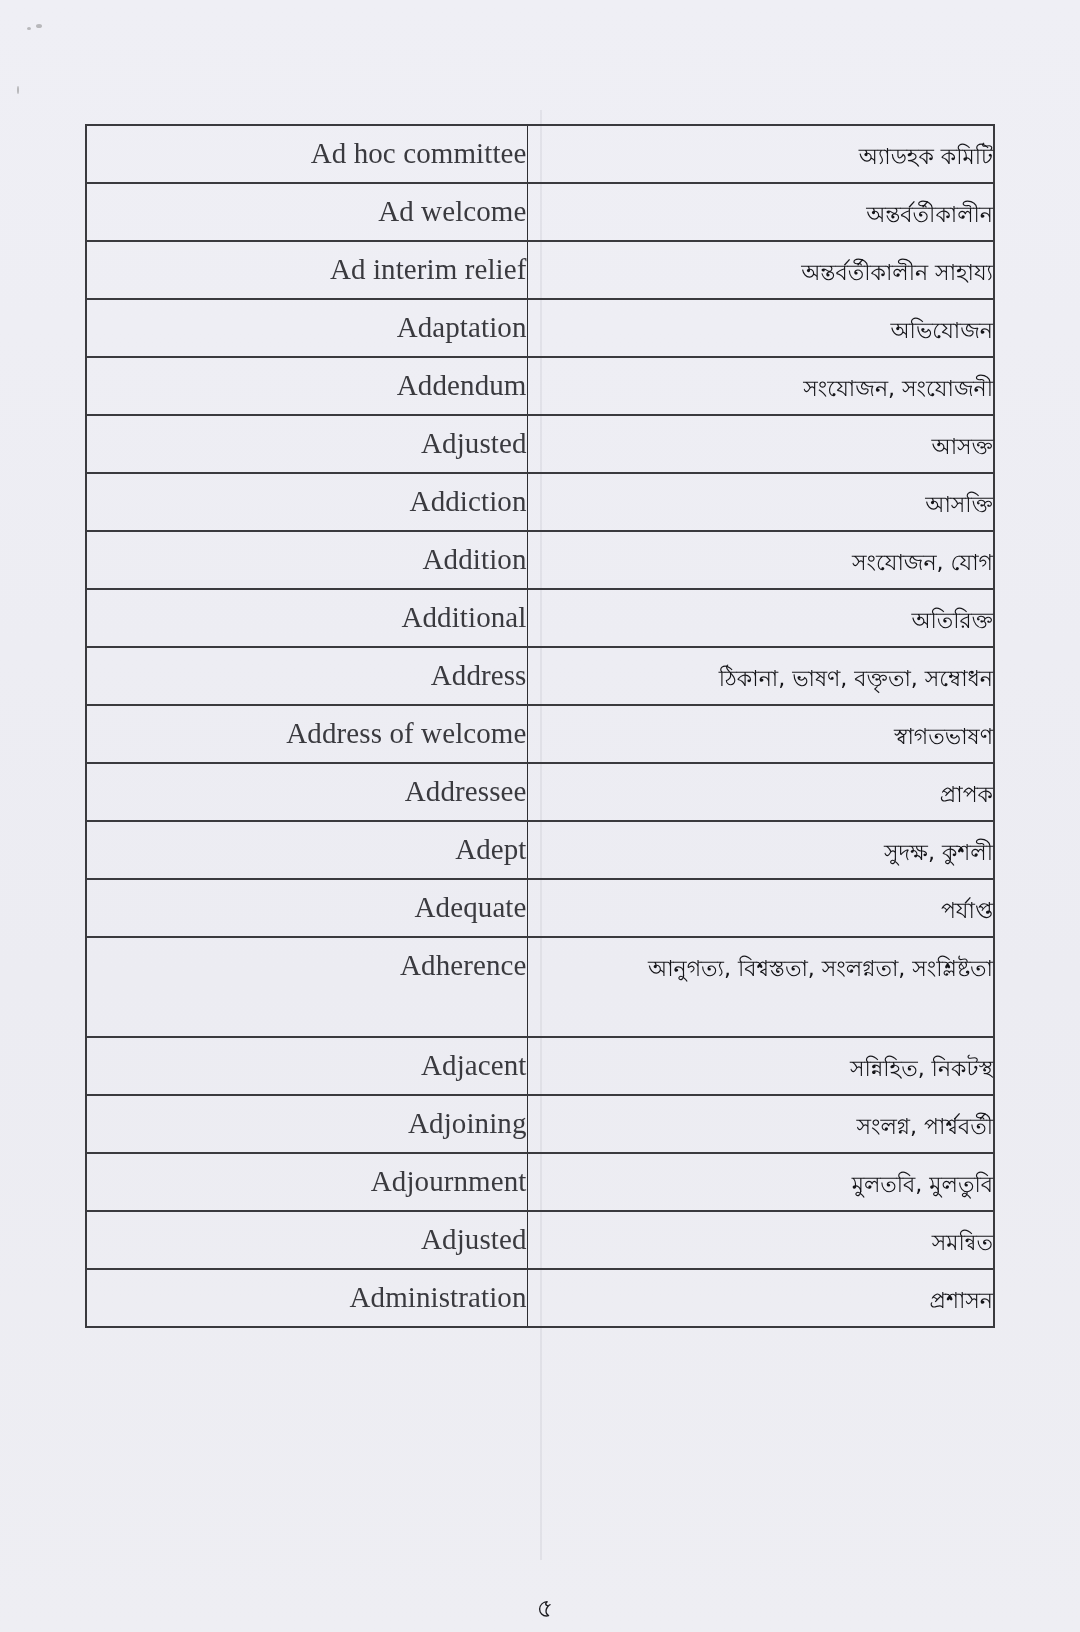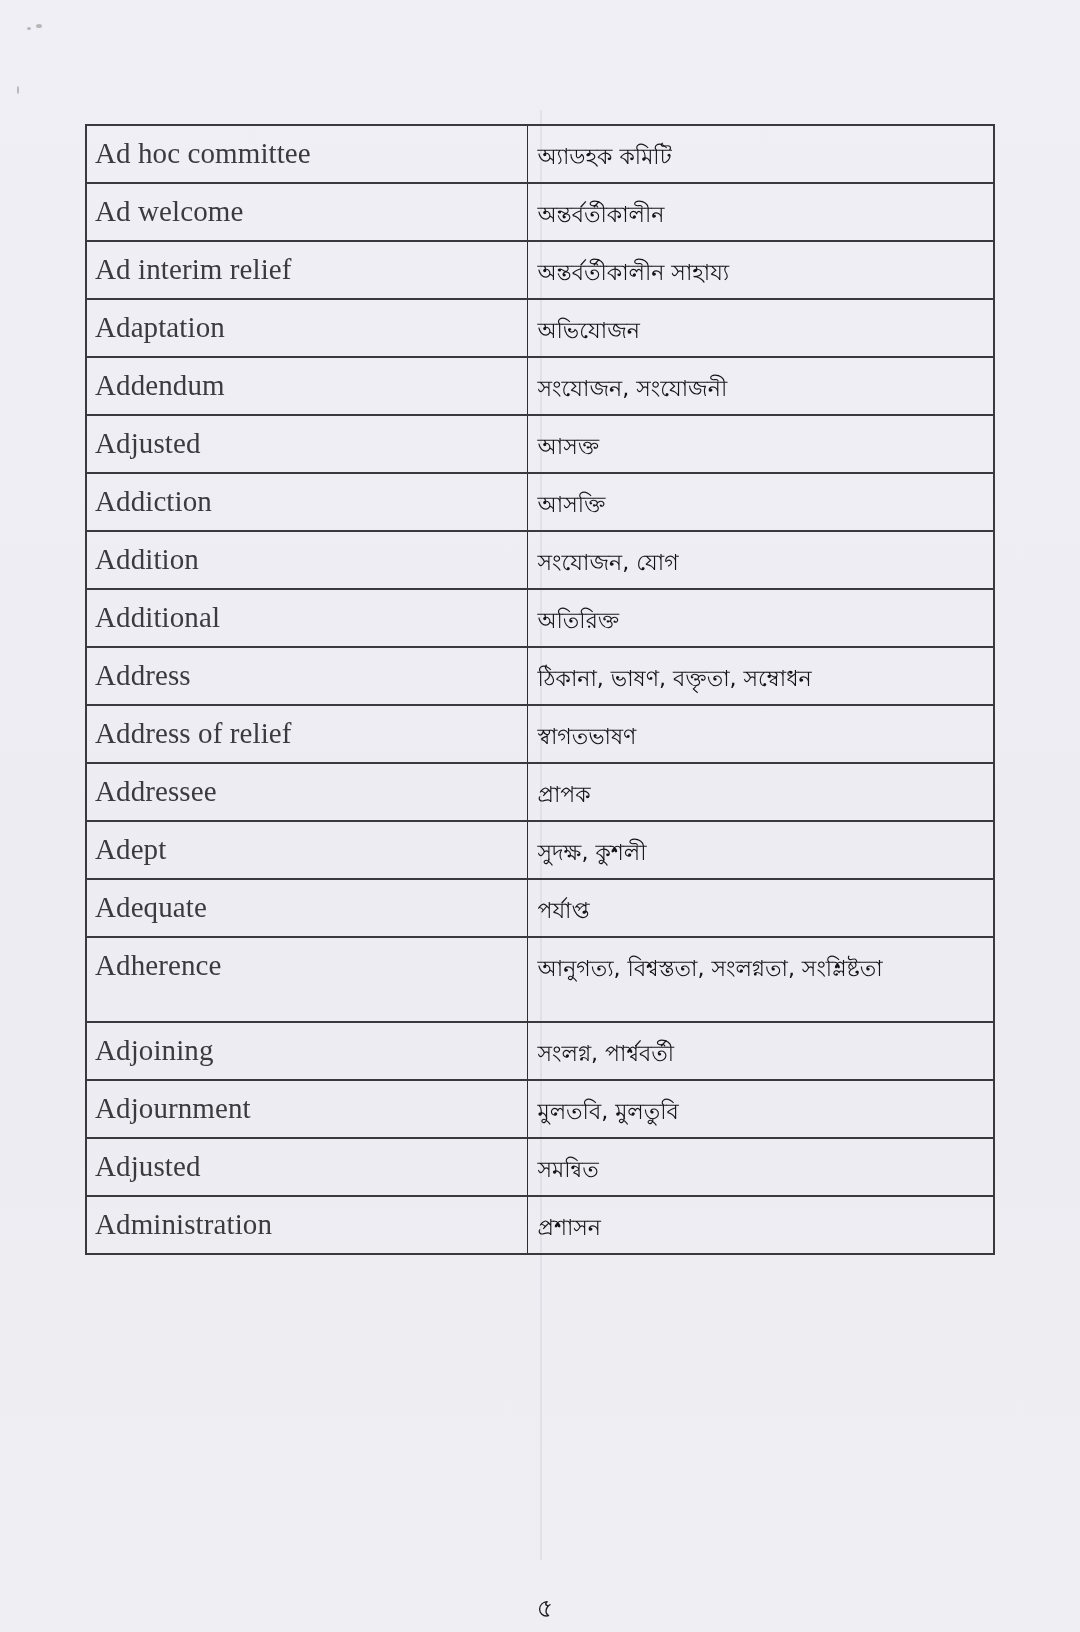--- a/index.html
+++ b/index.html
@@ -36,38 +36,39 @@
   }
   .glossary col.en { width: 441px; }
   .glossary col.bn { width: 467px; }
   .glossary td {
     border-top: 2px solid #3a3a3e;
     border-bottom: 2px solid #3a3a3e;
     padding: 0;
     vertical-align: top;
     height: 58px;
     box-sizing: border-box;
+    text-align: right;
   }
   .glossary td.term {
     border-right: 1.5px solid #2e2e32;
     font-family: "Liberation Serif", "DejaVu Serif", serif;
     font-size: 29px;
     color: #3a3a3f;
     padding: 11px 0 0 8px;
     letter-spacing: 0.1px;
     white-space: nowrap;
   }
   .glossary td.meaning {
     font-family: "DejaVu Sans", "Liberation Sans", sans-serif;
     font-size: 22px;
     color: #141418;
     padding: 12px 0 0 10px;
     line-height: 38px;
   }
-  .glossary tr.tall td { height: 85px; }
+  .glossary tr.tall td { height: 100px; }
   .page-number {
     position: absolute;
     left: 0;
     width: 1080px;
     top: 1588px;
     text-align: center;
     padding-left: 10px;
     box-sizing: border-box;
     font-family: "DejaVu Sans", sans-serif;
     font-size: 26px;
@@ -131,38 +132,42 @@
         </tr>
       <tr>
           <td class="term">Additional</td>
           <td class="meaning">অতিরিক্ত</td>
         </tr>
       <tr>
           <td class="term">Address</td>
           <td class="meaning">ঠিকানা, ভাষণ, বক্তৃতা, সম্বোধন</td>
         </tr>
       <tr>
-          <td class="term">Address of relief</td>
+          <td class="term">Address of welcome</td>
           <td class="meaning">স্বাগতভাষণ</td>
         </tr>
       <tr>
           <td class="term">Addressee</td>
           <td class="meaning">প্রাপক</td>
         </tr>
       <tr>
           <td class="term">Adept</td>
           <td class="meaning">সুদক্ষ, কুশলী</td>
         </tr>
       <tr>
           <td class="term">Adequate</td>
           <td class="meaning">পর্যাপ্ত</td>
         </tr>
       <tr class="tall">
           <td class="term">Adherence</td>
           <td class="meaning">আনুগত্য, বিশ্বস্ততা, সংলগ্নতা, সংশ্লিষ্টতা</td>
+        </tr>
+      <tr>
+          <td class="term">Adjacent</td>
+          <td class="meaning">সন্নিহিত, নিকটস্থ</td>
         </tr>
       <tr>
           <td class="term">Adjoining</td>
           <td class="meaning">সংলগ্ন, পার্শ্ববর্তী</td>
         </tr>
       <tr>
           <td class="term">Adjournment</td>
           <td class="meaning">মুলতবি, মুলতুবি</td>
         </tr>
       <tr>

